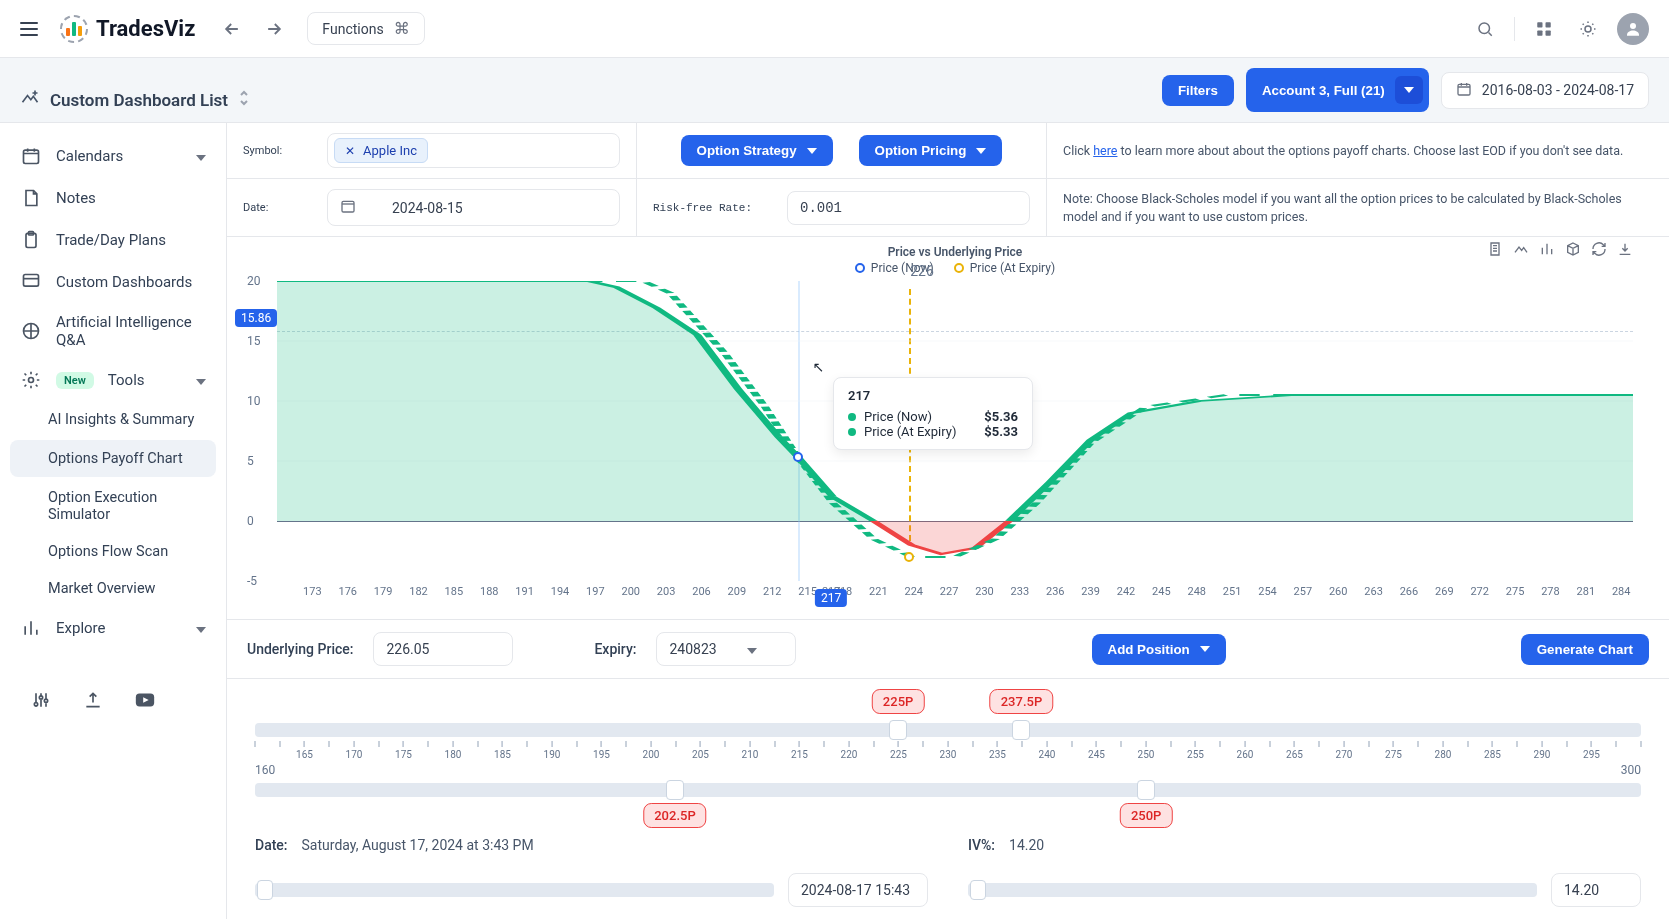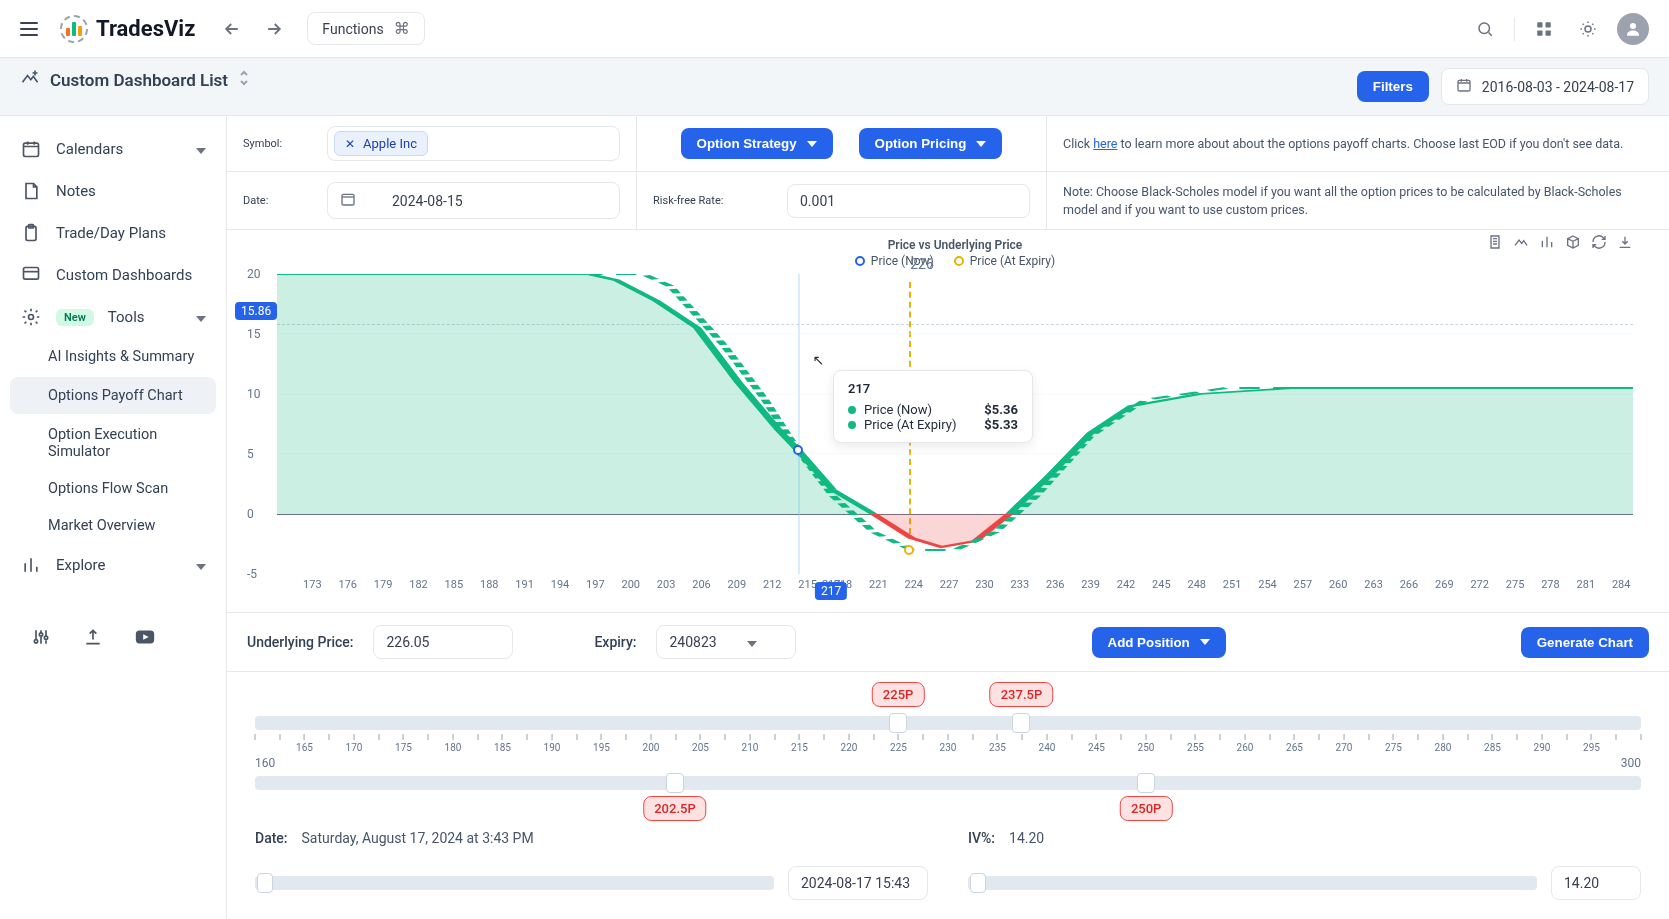--- a/index.html
+++ b/index.html
@@ -19,21 +19,21 @@
 .nav-arrows { display:flex; gap:16px; margin-right: 20px; }
 .nav-arrow { width:26px; height:26px; display:flex; align-items:center; justify-content:center; color:#6b7280; cursor:pointer; }
 .functions-btn { border:1px solid #e5e7eb; border-radius:8px; padding:6px 14px; display:flex; align-items:center; gap:10px; color:#374151; cursor:pointer; }
 .cmd-icon { font-size:16px; color:#6b7280; }
 .topbar-right { margin-left:auto; display:flex; align-items:center; gap:14px; }
 .top-icon { width:30px; height:30px; display:flex; align-items:center; justify-content:center; color:#6b7280; cursor:pointer; border-radius:6px; }
 .avatar { width:32px; height:32px; border-radius:50%; background:#9ca3af; display:flex; align-items:center; justify-content:center; color:#fff; }
 .divider-v { width:1px; height:24px; background:#e5e7eb; }
 
 
-.subheader { display:flex; align-items:flex-start; padding: 10px 20px; background:#f3f6f9; border-bottom:1px solid #e5e7eb; }
+.subheader { display:flex; align-items:flex-end; padding: 10px 20px; background:#f3f6f9; border-bottom:1px solid #e5e7eb; }
 .sub-left { display:flex; align-items:center; gap:10px; font-size:17px; font-weight:600; color:#334155; }
 .sub-left .chev { color:#9ca3af; cursor:pointer; }
 .sub-right { margin-left:auto; display:flex; align-items:center; gap:12px; }
 .btn-primary { background:#2563eb; color:#fff; border:none; border-radius:8px; padding:8px 16px; font-weight:600; cursor:pointer; display:flex; align-items:center; gap:10px; }
 .btn-outline { background:#fff; border:1px solid #e5e7eb; border-radius:8px; padding:8px 14px; display:flex; align-items:center; gap:10px; color:#374151; cursor:pointer; }
 .chev-down { border-left:5px solid transparent; border-right:5px solid transparent; border-top:6px solid currentColor; display:inline-block; }
 .chev-down-box { background:#1d4ed8; border-radius:6px; width:28px; height:28px; display:flex; align-items:center; justify-content:center; color:#fff; }
 
 
 .layout { display:flex; height: calc(919px - 58px - 50px); }
@@ -189,20 +189,26 @@
     <span class="chev">
       <svg width="12" height="16" viewBox="0 0 12 16" fill="none" stroke="currentColor" stroke-width="2">
           <path d="M3 5l3-3 3 3M3 11l3 3 3-3"></path>
         </svg>
     </span>
   </div>
   <div class="sub-right">
     <button class="btn-primary">
         <span>Filters</span>
       </button>
+    <button class="btn-primary" style="padding-right:6px;">
+      <span>Account 3, Full (21)</span>
+      <span class="chev-down-box">
+          <span class="chev-down"></span>
+        </span>
+    </button>
     <div class="btn-outline">
       <span>
         <svg width="16" height="16" viewBox="0 0 24 24" fill="none" stroke="#6b7280" stroke-width="2">
             <rect x="3" y="5" width="18" height="16" rx="2"></rect>
             <path d="M3 9h18M8 3v4M16 3v4"></path>
           </svg>
       </span>
       <span>2016-08-03 - 2024-08-17</span>
     </div>
   </div>
@@ -240,20 +246,29 @@
       <span>Trade/Day Plans</span>
     </div>
     <div class="side-item">
       <span class="side-icon">
           <svg width="20" height="20" viewBox="0 0 24 24" fill="none" stroke="currentColor" stroke-width="2">
             <rect x="3" y="3" width="18" height="14" rx="2"></rect>
             <path d="M3 8h18"></path>
           </svg>
         </span>
       <span>Custom Dashboards</span>
+    </div>
+    <div class="side-item">
+      <span class="side-icon">
+          <svg width="20" height="20" viewBox="0 0 24 24" fill="none" stroke="currentColor" stroke-width="2">
+            <circle cx="12" cy="12" r="9"></circle>
+            <path d="M12 3v18M3 12h18"></path>
+          </svg>
+        </span>
+      <span>Artificial Intelligence Q&amp;A</span>
     </div>
     <div class="side-item">
       <span class="side-icon">
           <svg width="20" height="20" viewBox="0 0 24 24" fill="none" stroke="currentColor" stroke-width="2">
             <circle cx="12" cy="12" r="3"></circle>
             <path d="M12 2v3M12 19v3M4.2 4.2l2.1 2.1M17.7 17.7l2.1 2.1M2 12h3M19 12h3M4.2 19.8l2.1-2.1M17.7 6.3l2.1-2.1"></path>
           </svg>
         </span>
       <span class="new-pill">New</span>
       <span>Tools</span>
@@ -337,21 +352,21 @@
       <div class="cell" style="width:410px;">
         <span class="label">Date:</span>
         <div class="input-like" style="flex:1;gap:36px;">
           <span><svg width="16" height="16" viewBox="0 0 24 24" fill="none" stroke="#6b7280" stroke-width="2">
                 <rect x="3" y="5" width="18" height="16" rx="2"></rect>
                 <path d="M3 9h18"></path>
               </svg></span>
           <span>2024-08-15</span>
         </div>
       </div>
-      <div class="cell" style="width:410px;">
+      <div class="cell" style="width:410px;font-family:Liberation Mono, monospace;">
         <span class="label" style="width:120px;">Risk-free Rate:</span>
         <div class="input-like" style="flex:1;">
           <span>0.001</span>
         </div>
       </div>
       <div class="cell grow note-box" style="border-right:none;">
         <div>Note: Choose Black-Scholes model if you want all the option prices to be calculated by Black-Scholes model and if you want to use custom prices.</div>
       </div>
     </div>
 

